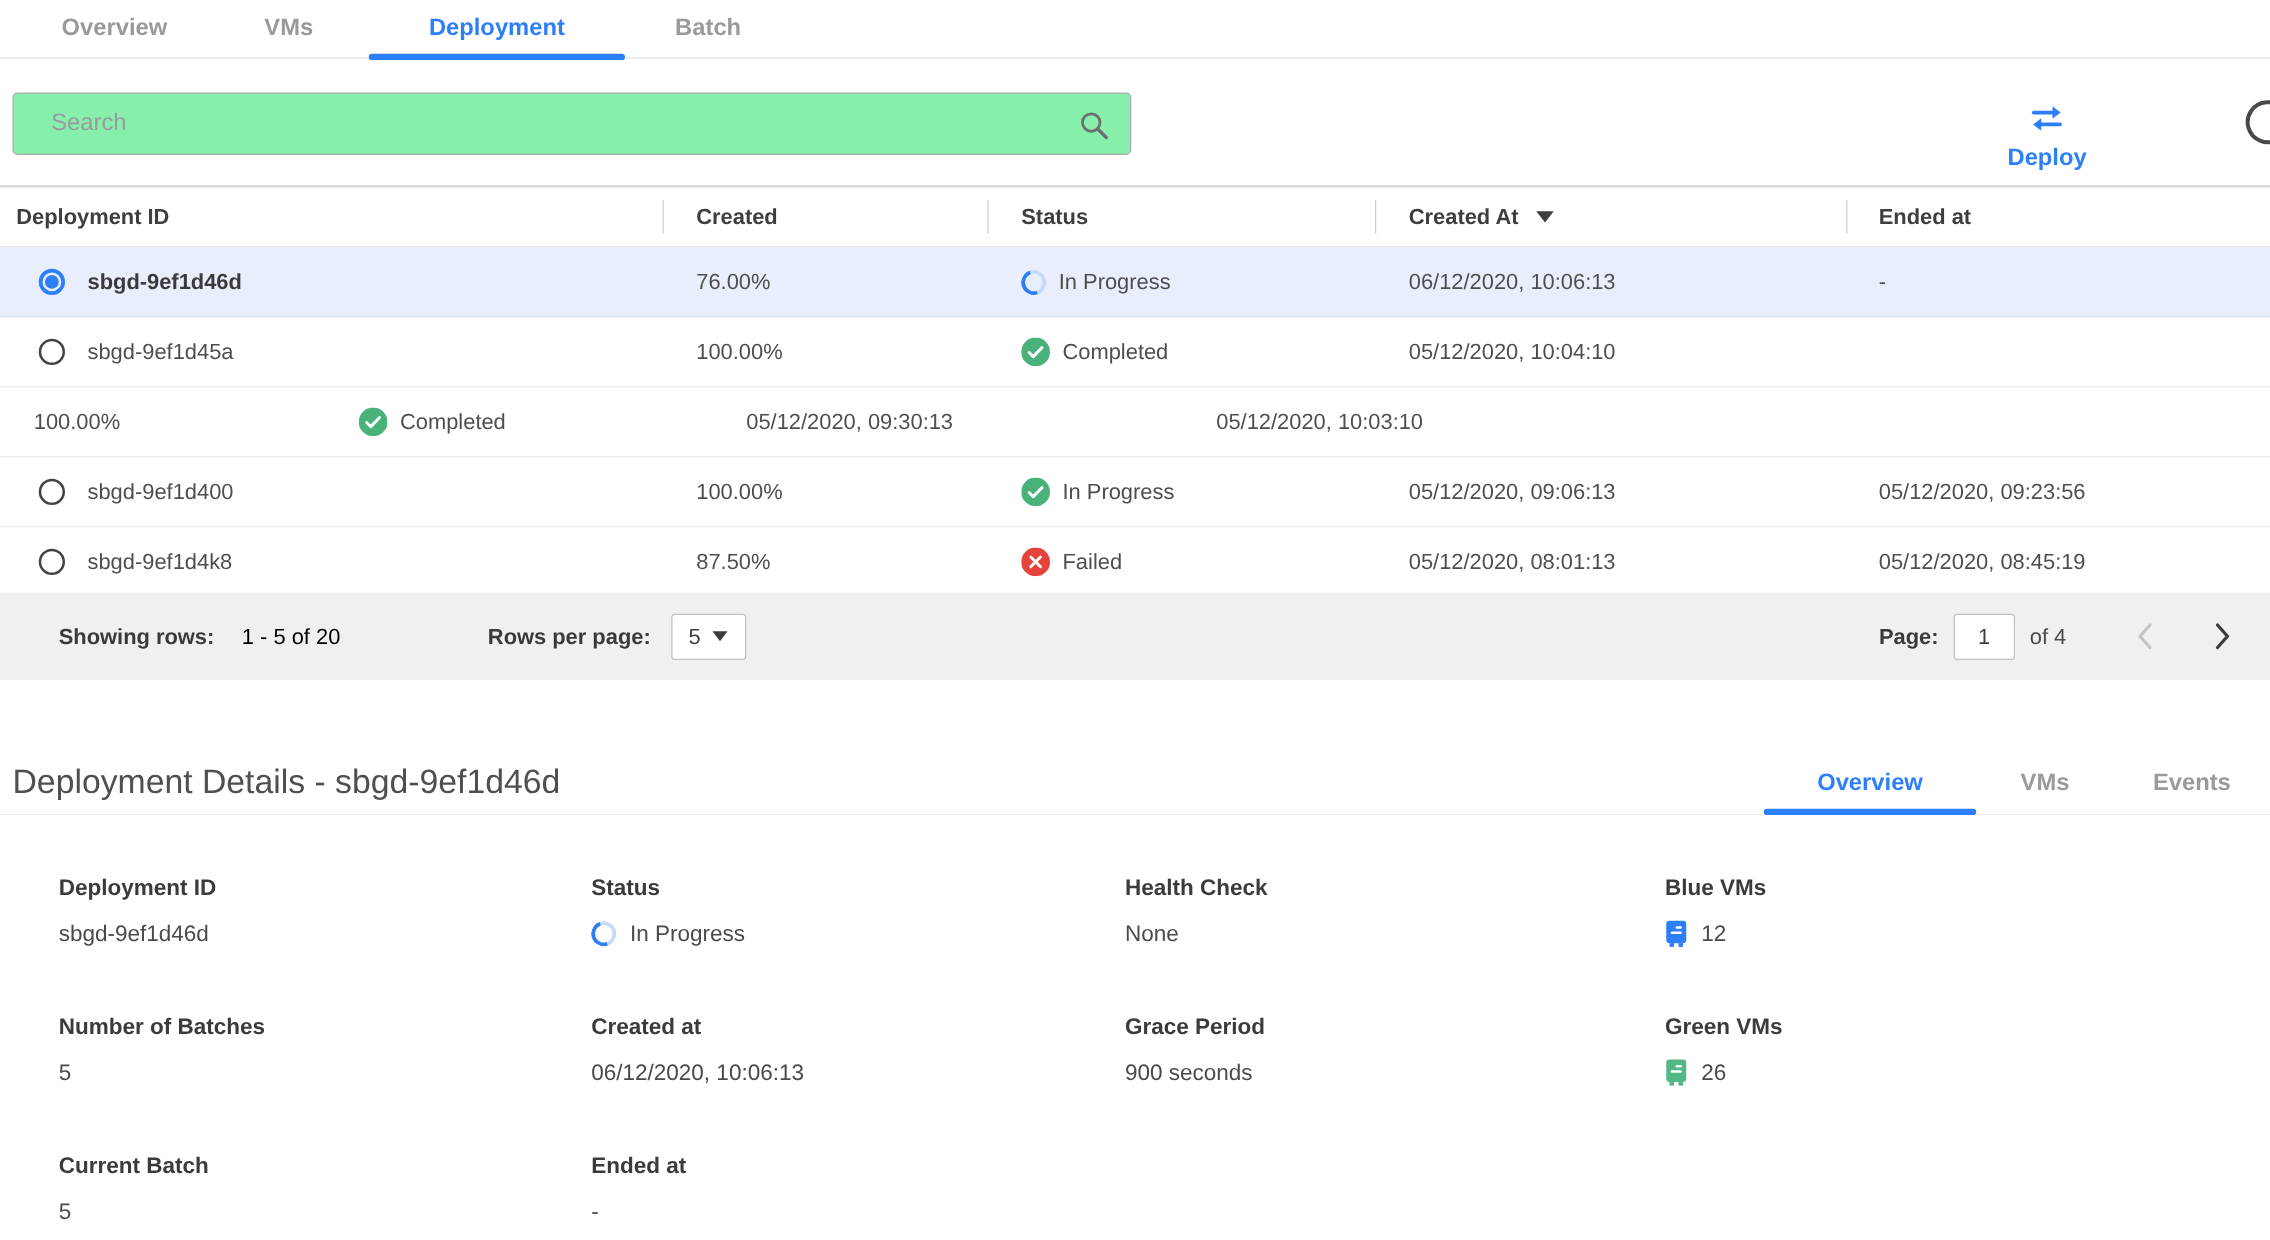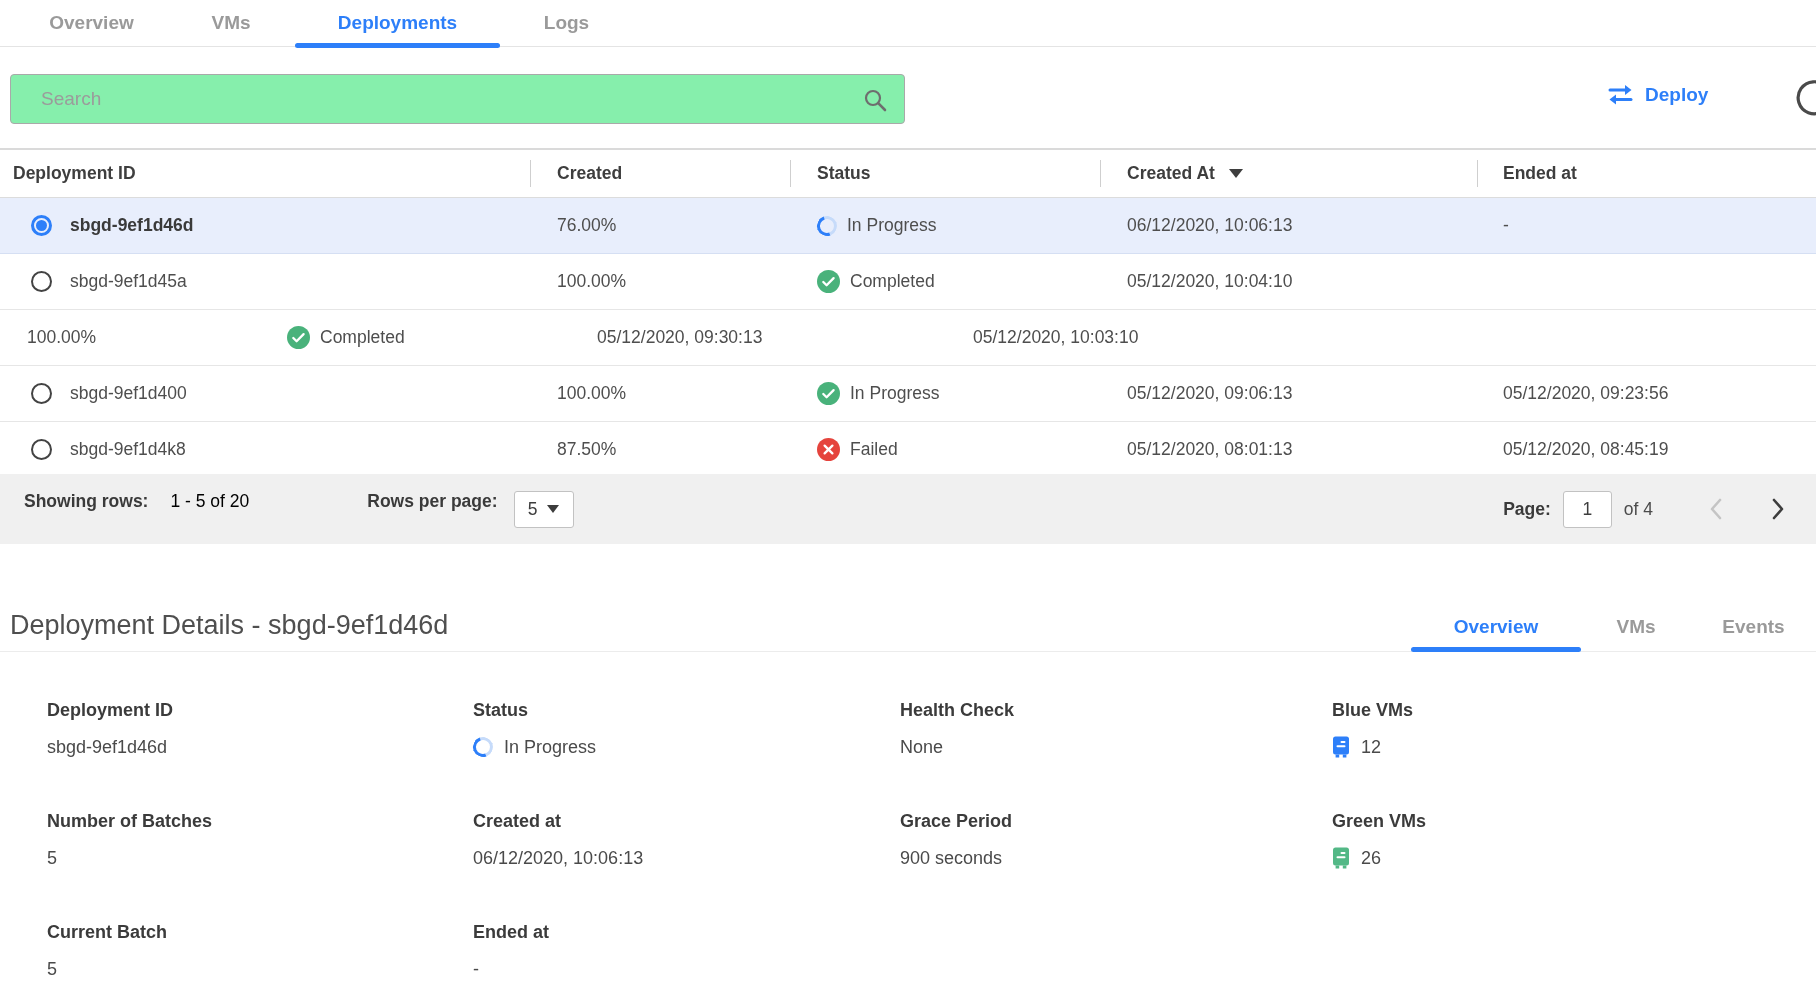--- a/index.html
+++ b/index.html
@@ -23,21 +23,21 @@
   
   .search-box{position:absolute;top:74px;left:10px;width:895px;height:50px;
               border:1px solid #a9a9a9;border-radius:4px;box-sizing:border-box;background:#86efac;}
   .search-box input{width:100%;height:100%;border:none;outline:none;background:transparent;
                     padding:0 54px 0 30px;font-size:19px;color:#444;box-sizing:border-box;
                     font-family:"Liberation Sans",sans-serif;}
   .search-box input::placeholder{color:#9b9b9b;}
   .search-icon{position:absolute;right:16px;top:12px;line-height:0;}
   .deploy-btn{position:absolute;top:84px;left:1606px;display:flex;align-items:center;gap:10px;
               background:none;border:none;padding:0;color:#2d7ff9;font-size:19px;font-weight:bold;
-              font-family:"Liberation Sans",sans-serif;cursor:pointer;}
+              font-family:"Liberation Sans",sans-serif;cursor:pointer;flex-direction:column;}
   .refresh-wrap{position:absolute;top:80px;left:1789px;line-height:0;cursor:pointer;}
 
   
   .table{position:absolute;top:148px;left:0;right:0;border-top:2px solid #dadada;}
   .thead{display:flex;height:47px;align-items:center;border-bottom:1px solid #dcdcdc;
          font-weight:bold;font-size:17.5px;color:#3e3e3e;}
   .hcell,.cell{display:flex;align-items:center;box-sizing:border-box;height:100%;}
   .hcell{position:relative;}
   .colw0{width:530px;padding-left:13px;}
   .colw1{width:260px;padding-left:27px;}
@@ -60,21 +60,21 @@
   .id-text{margin-left:18px;}
   .status-text{margin-left:10px;}
   .icon-slot{line-height:0;display:flex;align-items:center;}
   .spinner{width:20px;height:20px;border-radius:50%;box-sizing:border-box;display:inline-block;
            border:3px solid #c6dbfa;border-left-color:#2d7ff9;border-bottom-color:#2d7ff9;
            transform:rotate(25deg);}
 
   
   .tfooter{position:absolute;top:474px;left:0;right:0;height:70px;background:#f0f0f0;
            display:flex;align-items:center;font-size:17.5px;color:#3d3d3d;}
-  .f-left{display:flex;align-items:flex-start;margin-left:24px;}
+  .f-left{display:flex;align-items:center;margin-left:47px;}
   .lbl{font-weight:bold;color:#3a3a3a;}
   .showing-value{margin-left:22px;color:#000000;}
   .rpp-label{margin-left:118px;}
   .rpp-select{margin-left:16px;width:60px;height:37px;background:#fff;border:1px solid #c2c2c2;
               border-radius:3px;display:flex;align-items:center;justify-content:center;gap:10px;
               box-sizing:border-box;cursor:pointer;}
   .caret-down{width:0;height:0;border-left:6.5px solid transparent;border-right:6.5px solid transparent;
               border-top:8px solid #3c3c3c;}
   .f-right{margin-left:auto;margin-right:30px;display:flex;align-items:center;}
   .page-input{width:49px;height:37px;border:1px solid #c2c2c2;border-radius:3px;background:#fff;
@@ -106,25 +106,25 @@
   <div class="top-tabs">
       <div class="tab">
     <span class="tab-label">Overview</span>
 
   </div>
       <div class="tab">
     <span class="tab-label">VMs</span>
 
   </div>
       <div class="tab active">
-    <span class="tab-label">Deployments</span>
+    <span class="tab-label">Deployment</span>
     <span class="tab-underline"></span>
   </div>
       <div class="tab">
-    <span class="tab-label">Logs</span>
+    <span class="tab-label">Batch</span>
 
   </div>
     </div>
 
   <div class="search-box">
     <input type="text" placeholder="Search" style="">
     <span class="search-icon">
       <svg width="26" height="26" viewBox="0 0 26 26">
         <circle cx="11" cy="11" r="7" fill="none" stroke="#6e6e6e" stroke-width="2.2"></circle>
         <line x1="16.2" y1="16.2" x2="23" y2="23" stroke="#6e6e6e" stroke-width="2.6" stroke-linecap="round"></line>

